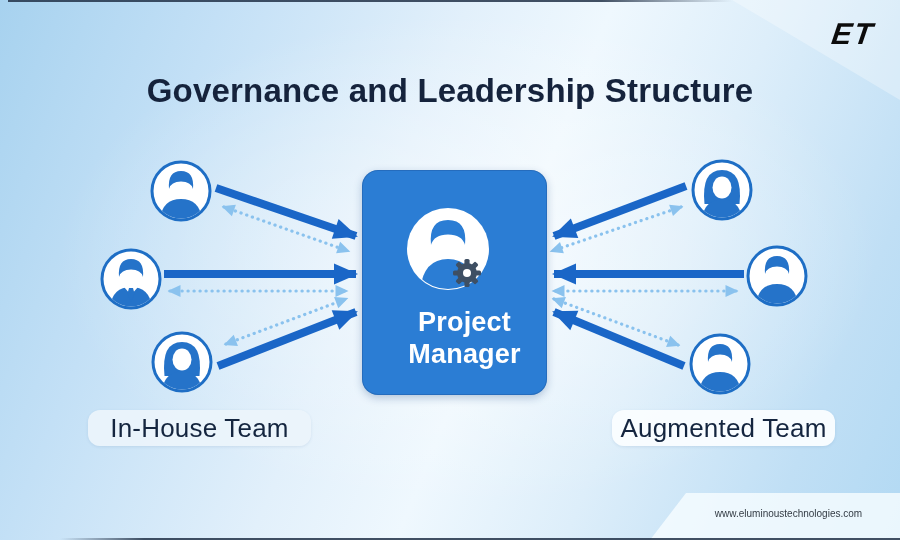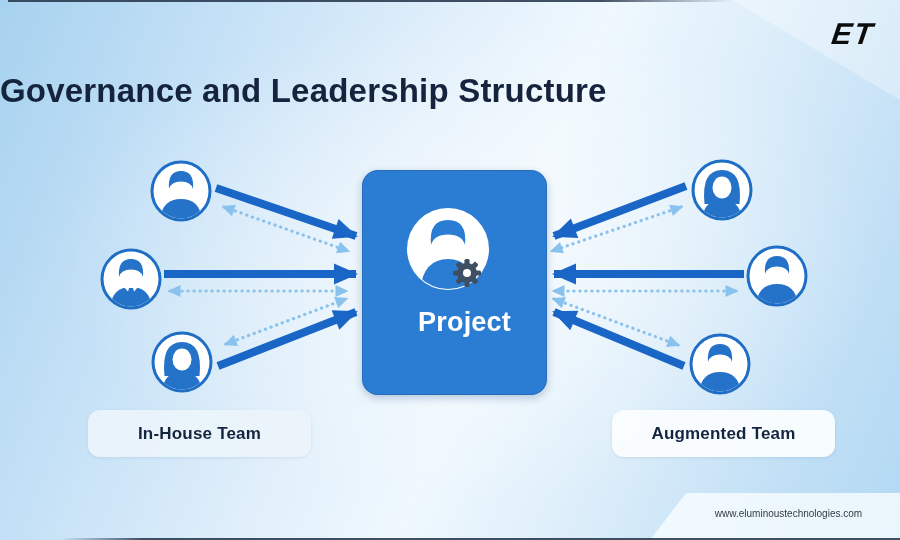--- a/index.html
+++ b/index.html
@@ -29,37 +29,37 @@
     position:absolute;left:60px;right:0;bottom:0;height:2px;
     background:linear-gradient(90deg,rgba(34,50,72,0) 0%,#223248 10%,#223248 100%);
     opacity:.85;
   }
   .logo{
     position:absolute;right:26px;top:17px;
     font-size:30px;font-weight:800;font-style:italic;letter-spacing:2px;
     color:#0c0c0c;transform:skewX(-8deg);
   }
   .title{
-    position:absolute;left:0;right:0;top:72px;text-align:left;
+    position:absolute;left:0;right:0;top:72px;text-align:center;
     font-size:33px;font-weight:700;color:#15233c;letter-spacing:.2px;
   }
   .pm-box{
     position:absolute;left:362px;top:170px;width:185px;height:225px;
     background:#2b7dd4;border-radius:16px;
     box-shadow:0 3px 8px rgba(25,70,130,0.28), inset 0 0 0 1px rgba(20,60,120,0.25);
   }
   .pm-label{
     position:absolute;left:0;right:0;top:136px;text-align:center;
     color:#ffffff;font-size:27px;font-weight:700;line-height:32px;letter-spacing:.2px;padding-left:20px;
   }
   .member,.pm-avatar,.arrows{position:absolute;}
   .pill{
-    position:absolute;width:223px;height:47px;border-radius:12px;
+    position:absolute;width:223px;height:36px;border-radius:12px;
     display:flex;align-items:center;justify-content:center;
-    font-size:17px;font-weight:700;color:#14253f;letter-spacing:.2px;
+    font-size:26px;font-weight:400;color:#14253f;letter-spacing:.2px;
   }
   .pill-left{left:88px;top:410px;background:rgba(235,244,251,0.92);box-shadow:0 1px 3px rgba(60,100,150,0.12);}
   .pill-right{left:612px;top:410px;background:rgba(250,253,255,0.95);box-shadow:0 1px 3px rgba(60,100,150,0.12);justify-content:center;}
   .footer-url{
     position:absolute;left:686px;top:508px;width:205px;text-align:center;
     font-size:10px;font-weight:500;color:#333b44;
   }
 </style>
 </head>
 <body>
@@ -191,20 +191,21 @@
           <rect x="-2.6" y="-14" width="5.2" height="8" rx="1.6" transform="rotate(225)"></rect>
           <rect x="-2.6" y="-14" width="5.2" height="8" rx="1.6" transform="rotate(270)"></rect>
           <rect x="-2.6" y="-14" width="5.2" height="8" rx="1.6" transform="rotate(315)"></rect>
           <circle r="10"></circle>
         </g>
         <circle r="4" fill="#ffffff"></circle>
       </g>
     </svg>
     <div class="pm-label">
       <div>Project</div>
+      <div>Manager</div>
     </div>
   </div>
 
   <div class="pill pill-left">
     <span>In-House Team</span>
   </div>
   <div class="pill pill-right">
     <span>Augmented Team</span>
   </div>
 

